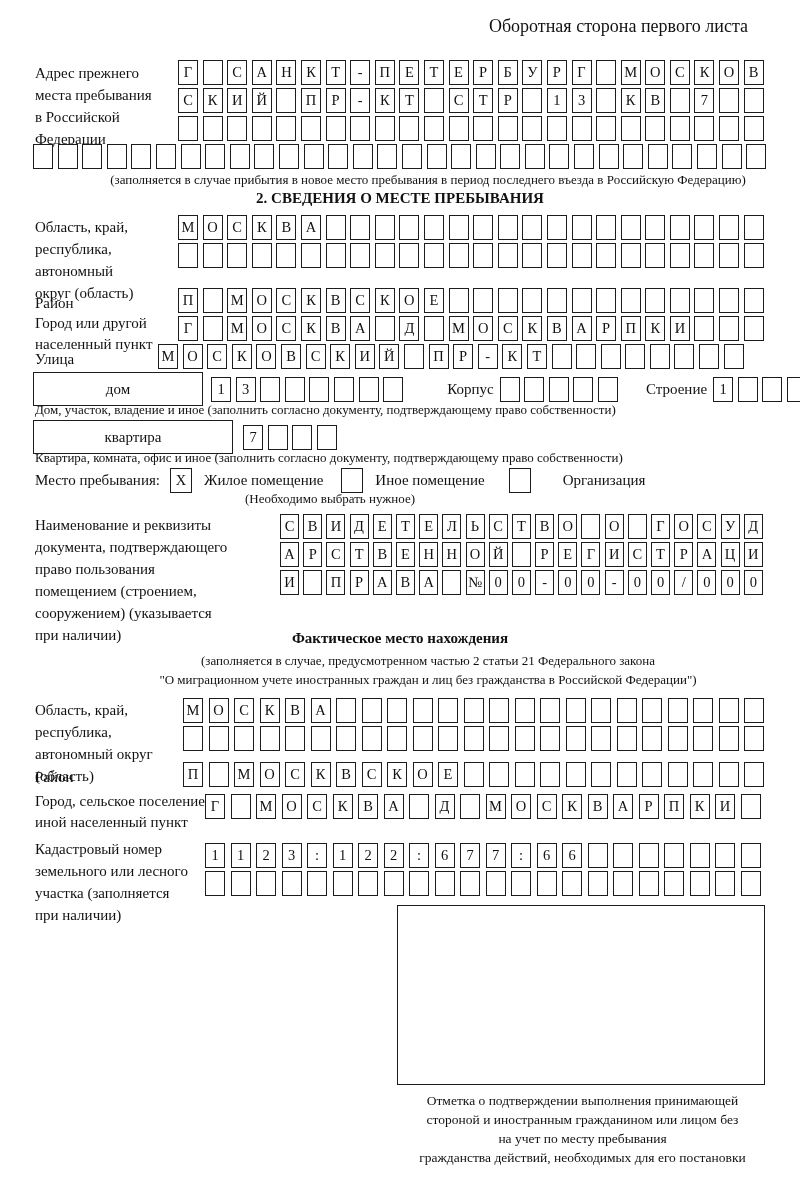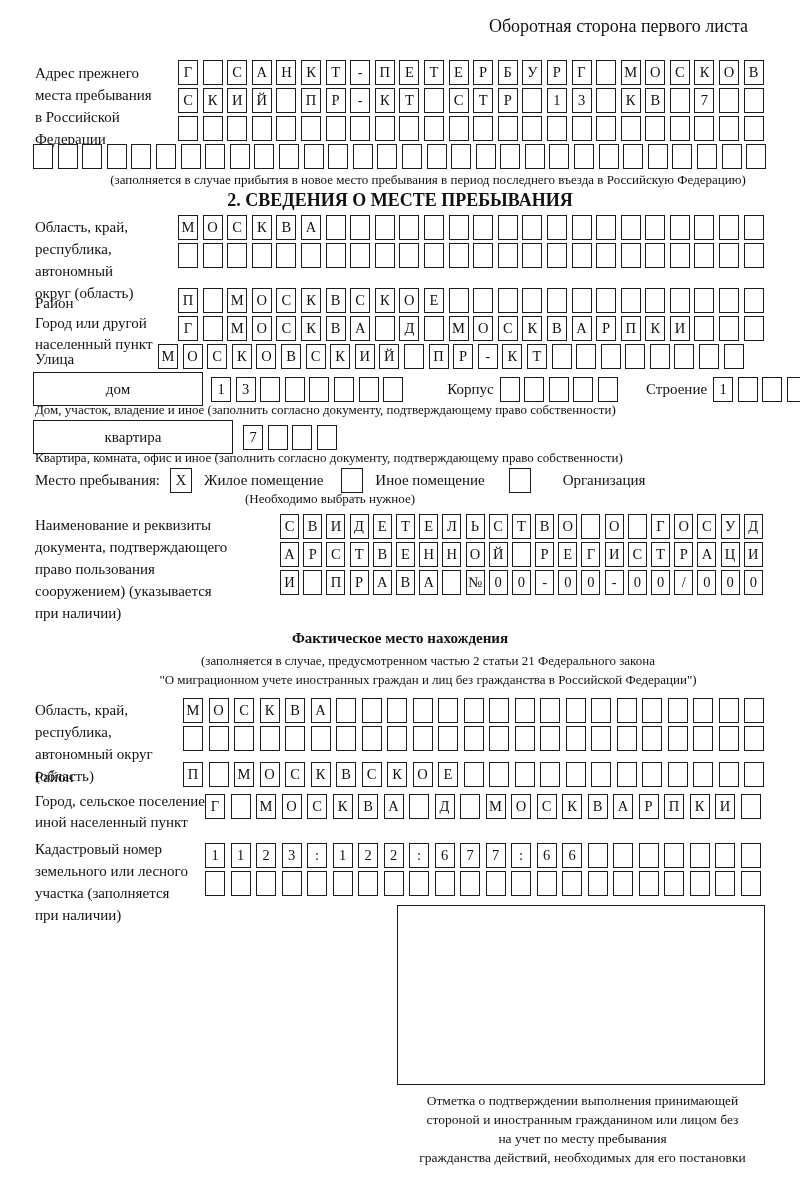--- a/index.html
+++ b/index.html
@@ -13,21 +13,21 @@
   .cellrow{position:absolute;display:flex;gap:4.6px;}
   .cellrow.wide-gap{gap:5.5px;}
   .cellrow.narrow{gap:4.2px;}
   .cell{
     flex:none;width:20px;height:25px;border:1.6px solid #1c1c1c;box-sizing:border-box;
     display:flex;align-items:center;justify-content:center;
     font-size:14.5px;background:#fff;
   }
   .narrow .cell{width:19px;}
   .center-note{position:absolute;left:0;width:800px;text-align:center;font-size:13px;padding-left:28px;}
-  .sec-title{position:absolute;left:0;width:800px;text-align:center;font-size:18px;font-weight:bold;}
+  .sec-title{position:absolute;left:0;width:800px;text-align:center;font-size:15px;font-weight:bold;}
   .flexrow{position:absolute;display:flex;align-items:center;}
   .widebox{
     flex:none;border:1.6px solid #1c1c1c;box-sizing:border-box;height:34px;
     display:flex;align-items:center;justify-content:center;font-size:15px;background:#fff;
   }
   .inline-label{font-size:15px;white-space:nowrap;}
   .chk{
     flex:none;width:22px;height:25px;border:1.6px solid #1c1c1c;box-sizing:border-box;
     display:flex;align-items:center;justify-content:center;font-size:14.5px;background:#fff;
   }
@@ -357,20 +357,21 @@
     <div class="inline-label" style="margin-left:12px;">Иное помещение</div>
     <span class="chk" style="margin-left:24px;"></span>
     <div class="inline-label" style="margin-left:32px;">Организация</div>
   </div>
   <div class="abs" style="left:180px;top:491px;width:300px;text-align:center;font-size:13px;">(Необходимо выбрать нужное)</div>
 
   <div class="label" style="left:35px;top:514px;">
       <div>Наименование и реквизиты</div>
       <div>документа, подтверждающего</div>
       <div>право пользования</div>
+      <div>помещением (строением,</div>
       <div>сооружением) (указывается</div>
       <div>при наличии)</div>
     </div>
   <div class="cellrow narrow" style="left:280px;top:514px;">
       <span class="cell">С</span>
       <span class="cell">В</span>
       <span class="cell">И</span>
       <span class="cell">Д</span>
       <span class="cell">Е</span>
       <span class="cell">Т</span>

